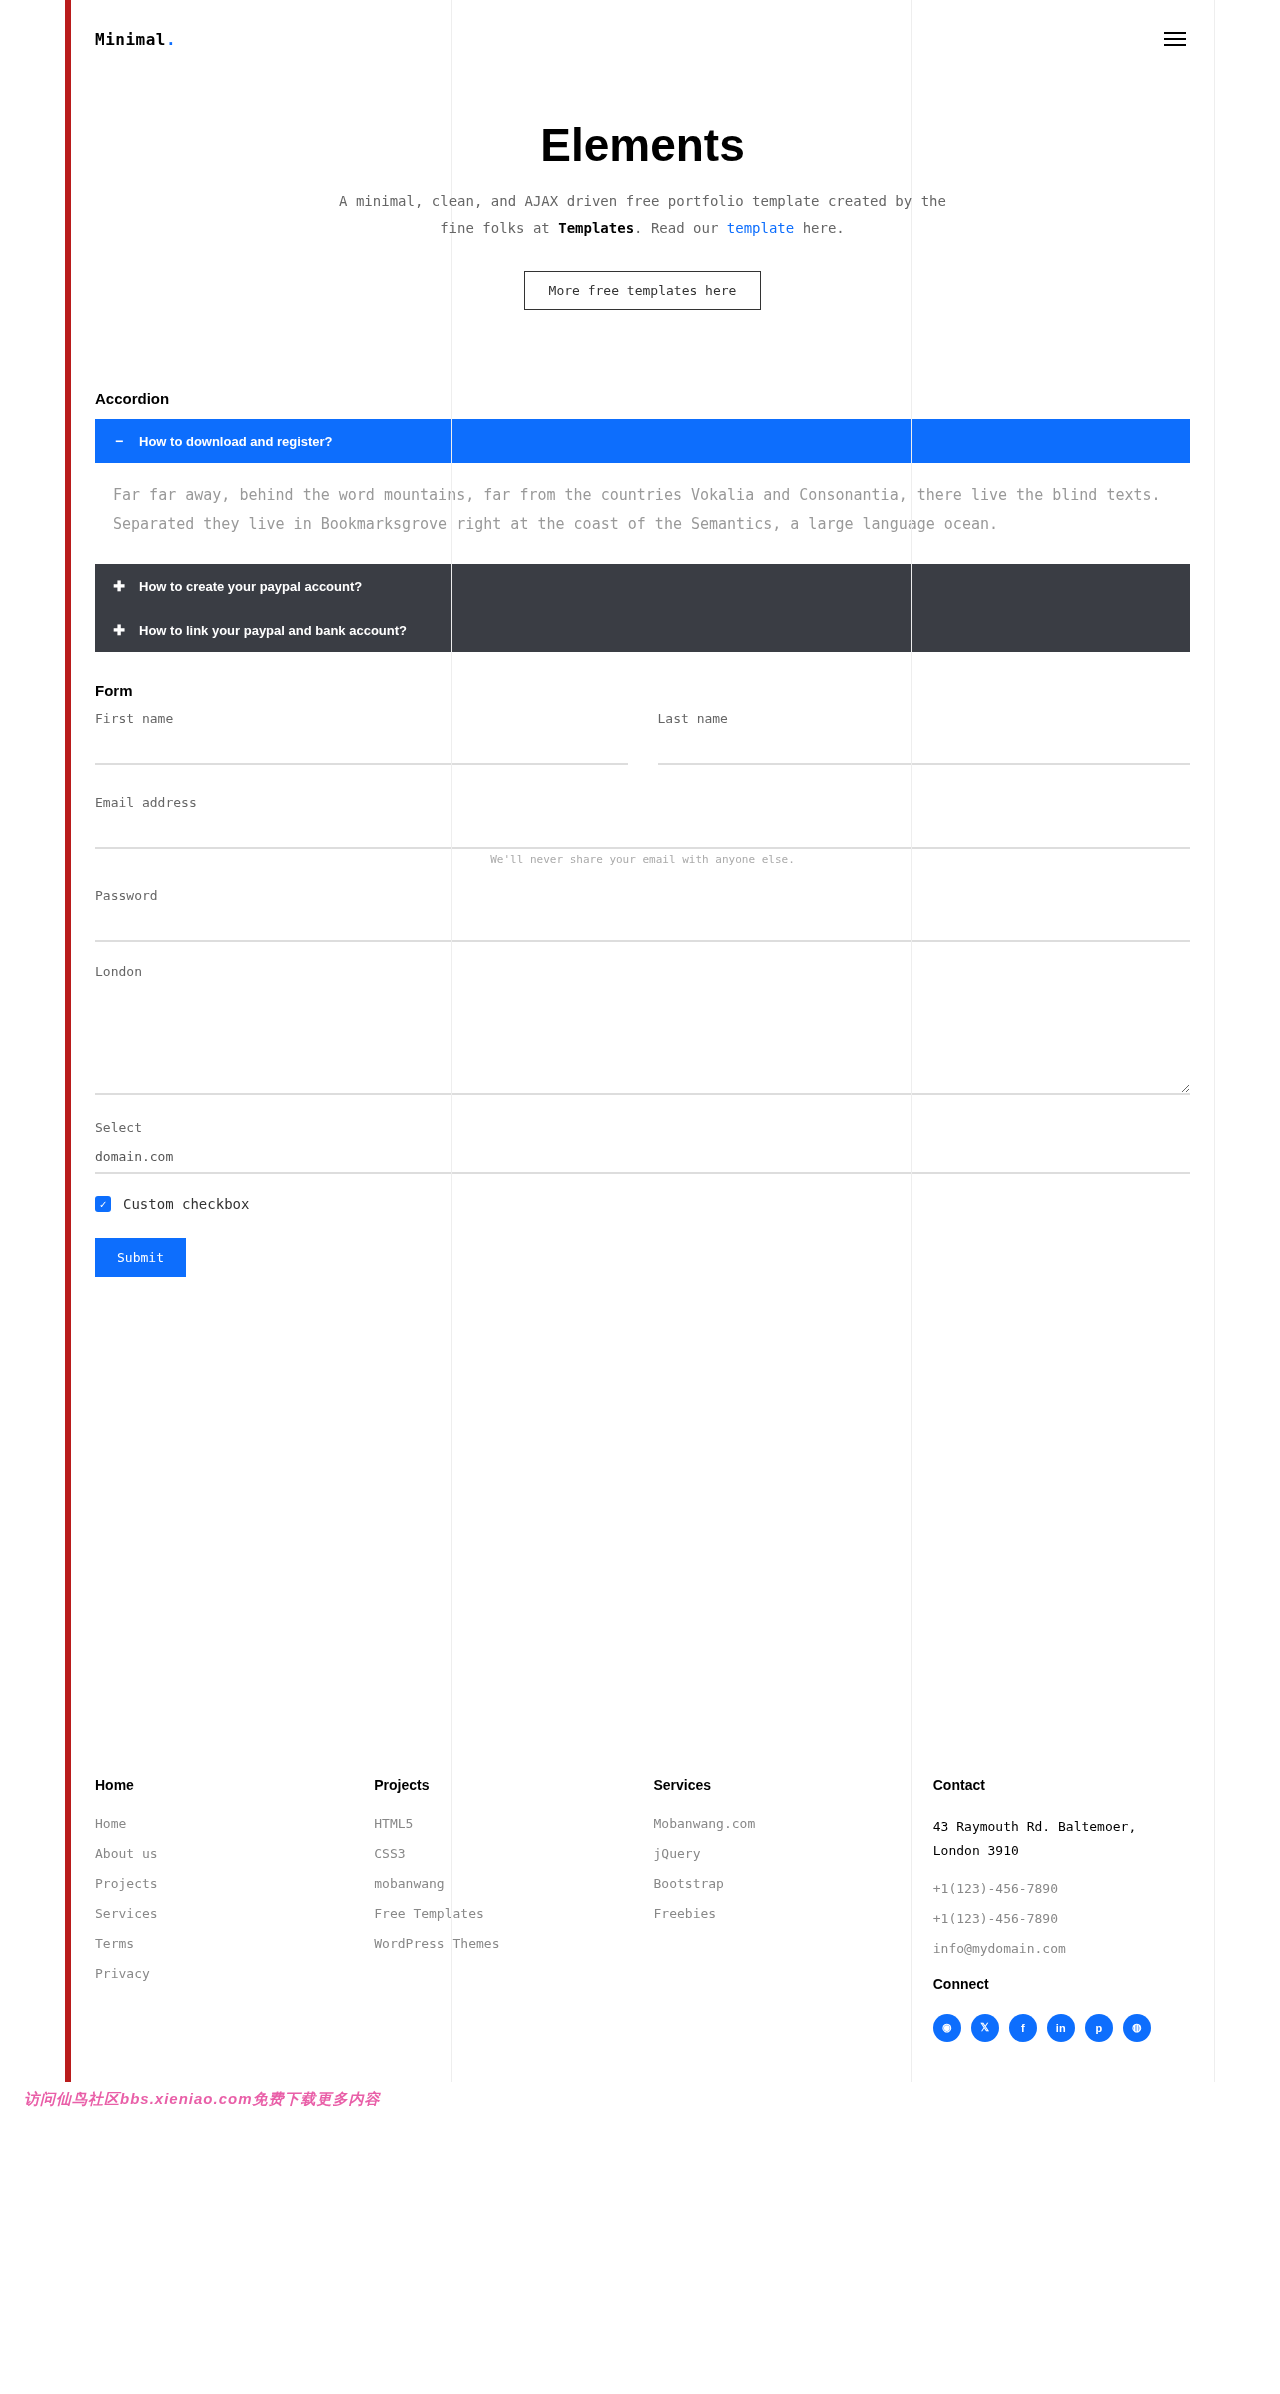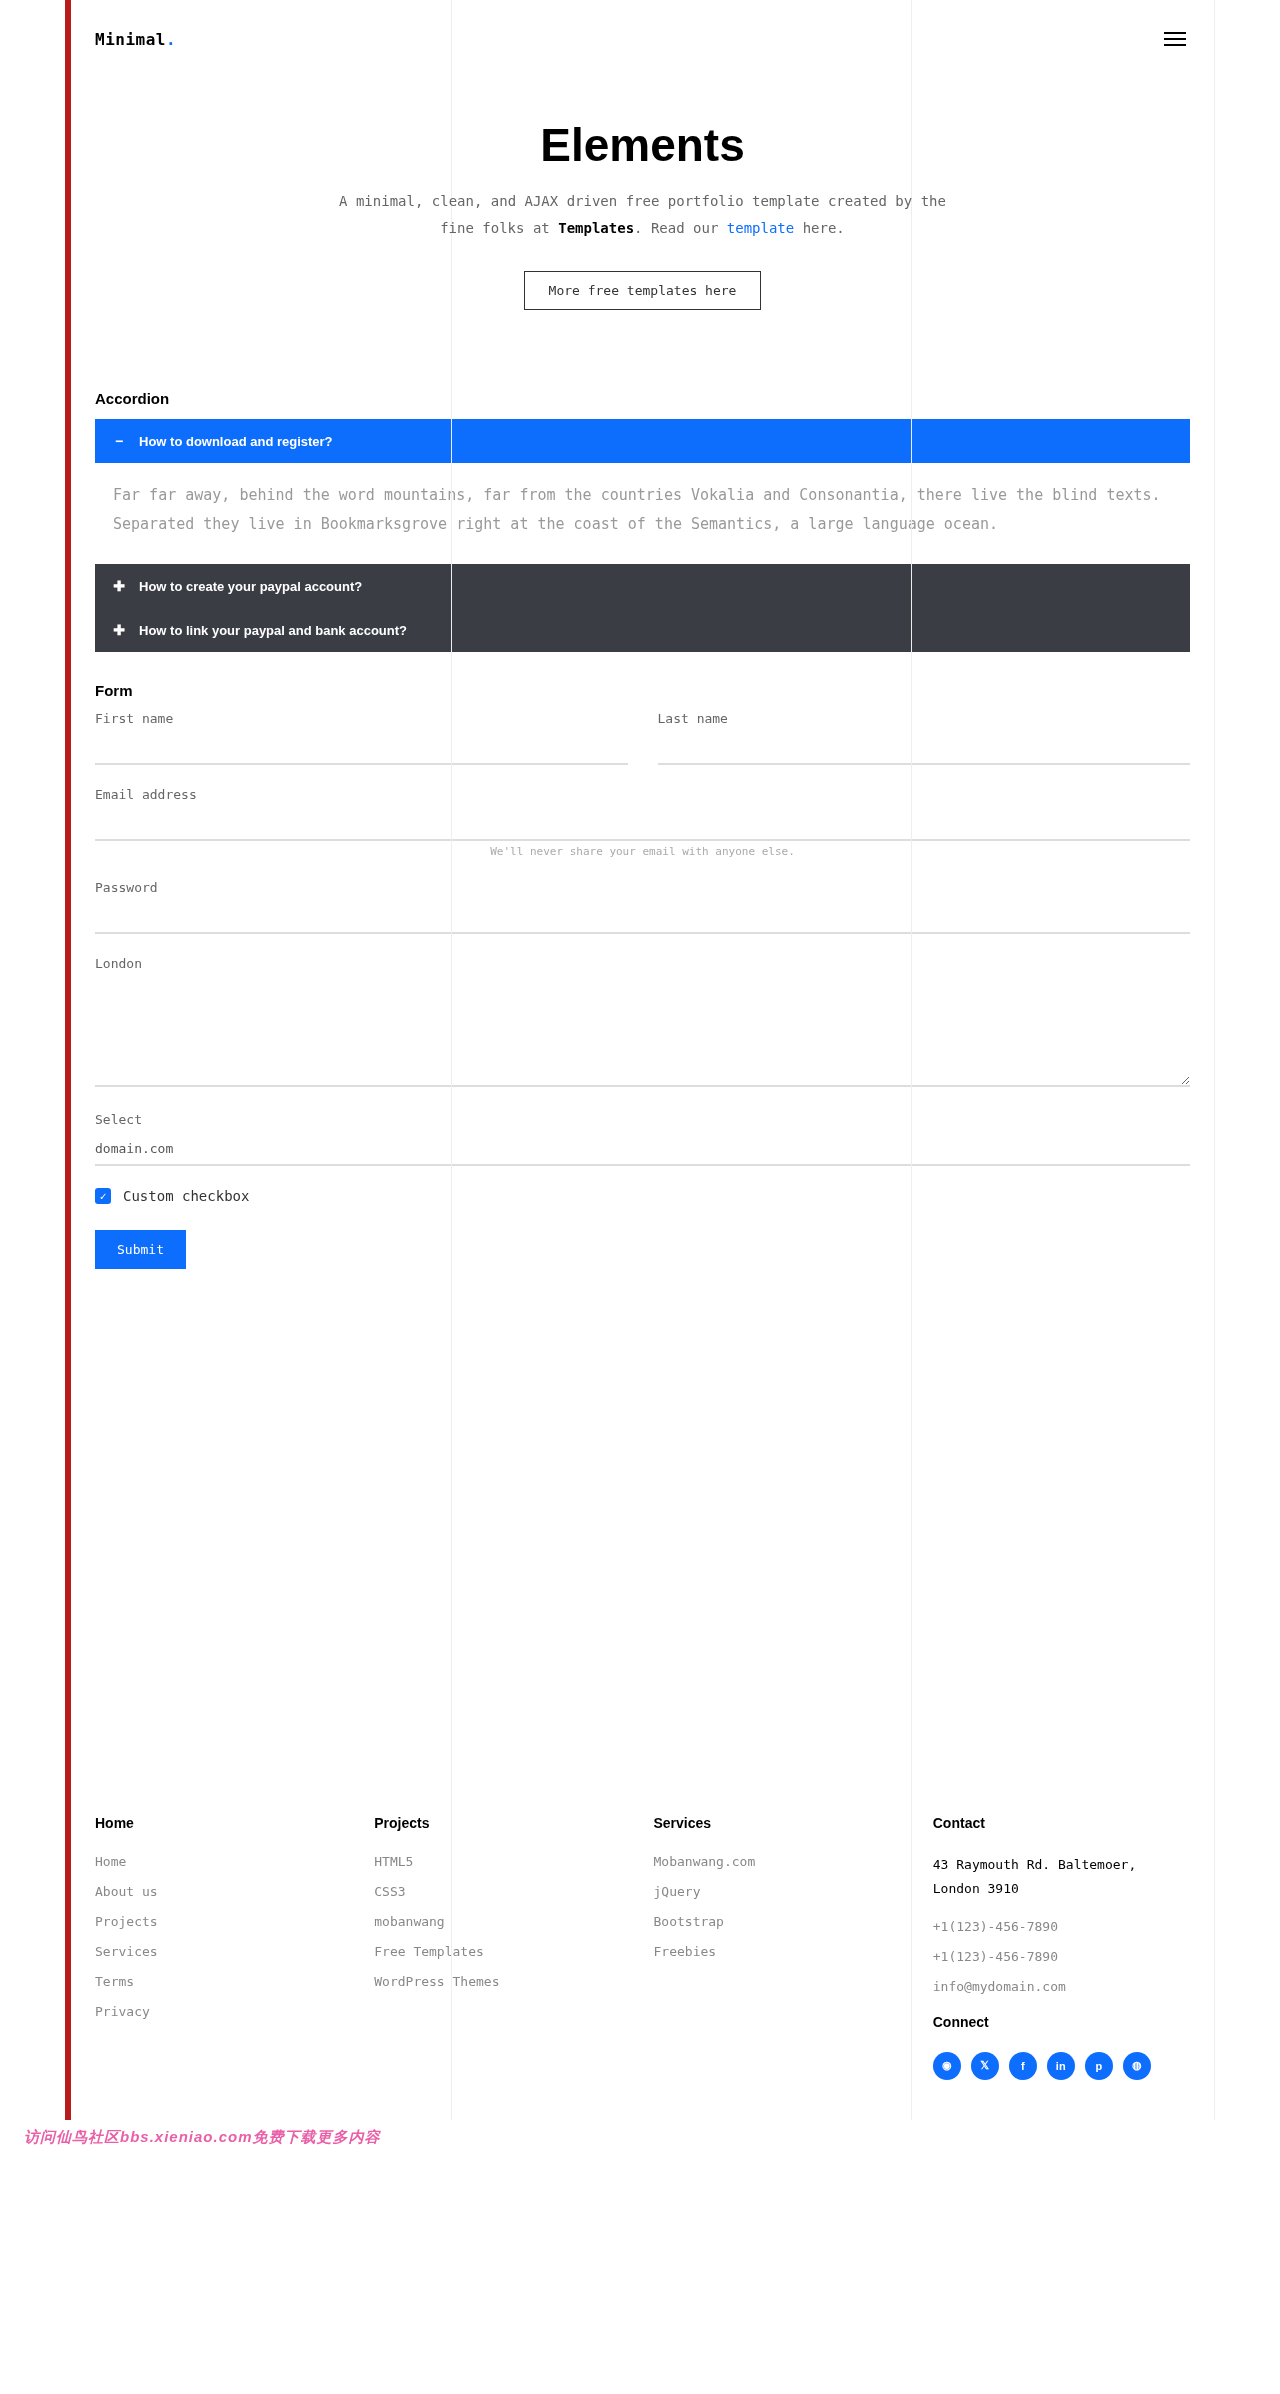--- a/index.html
+++ b/index.html
@@ -43,33 +43,33 @@
 
 .accordion-item { }
 .acc-head { padding:14px 18px; font-family:-apple-system,Helvetica,Arial,sans-serif; font-size:13px; font-weight:600; display:flex; align-items:center; gap:14px; cursor:pointer;}
 .acc-head.open { background:#0d6efd; color:#fff;}
 .acc-head.closed { background:#3a3d44; color:#fff;}
 .acc-head .ic { font-size:14px; font-weight:700; width:12px; text-align:center;}
 .acc-body { padding:18px 18px 26px; color:#999; font-size:15px; line-height:1.9;}
 
 .form-row { display:flex; gap:30px; margin-bottom:22px;}
 .form-group { flex:1; margin-bottom:22px;}
-.form-group.in-row{margin-bottom:0;}
+.form-group.in-row{margin-bottom:8px;}
 label { display:block; font-size:13px; color:#666; margin-bottom:6px;}
 input[type=text], input[type=email], input[type=password], textarea, .select {
   width:100%; border:none; border-bottom:2px solid #ddd; padding:8px 0; font-family:inherit; font-size:13px; background:transparent; outline:none;
 }
 textarea { min-height:110px; resize:both;}
 .hint { font-size:11px; color:#aaa; margin-top:4px;text-align:center;}
 .select { color:#555; cursor:pointer;}
 .cbx-row { display:flex; align-items:center; gap:12px; margin-bottom:26px;}
 .cbx { width:16px;height:16px;background:#0d6efd;border-radius:3px;display:flex;align-items:center;justify-content:center;color:#fff;font-size:11px;}
 .submit { background:#0d6efd;color:#fff;border:none;padding:12px 22px;font-family:inherit;font-size:13px;cursor:pointer;}
 
-.footer { display:flex; gap:22px; padding:0 24px 40px;margin-top:46px;}
+.footer { display:flex; gap:22px; padding:0 24px 40px;}
 .fcol { flex:1;}
 .fcol h4 { font-family:-apple-system,Helvetica,Arial,sans-serif; font-size:14px; font-weight:700; color:#000; margin-bottom:22px;}
 .fcol ul { list-style:none;}
 .fcol li { margin-bottom:14px;}
 .fcol a, .fcol span.link { color:#888; text-decoration:none; font-size:13px;}
 .fcol address { font-style:normal; color:#000; font-size:13px; line-height:1.8; margin-bottom:18px;}
 .socials { display:flex; gap:10px; margin-top:14px;}
 .soc { width:28px;height:28px;border-radius:50%;background:#0d6efd;color:#fff;display:flex;align-items:center;justify-content:center;font-size:11px;font-family:sans-serif;font-weight:600;}
 .watermark{color:#e95fa8;font-style:italic;font-family:sans-serif;font-weight:600;font-size:15px;letter-spacing:1px;padding:8px 24px;}
 </style>

